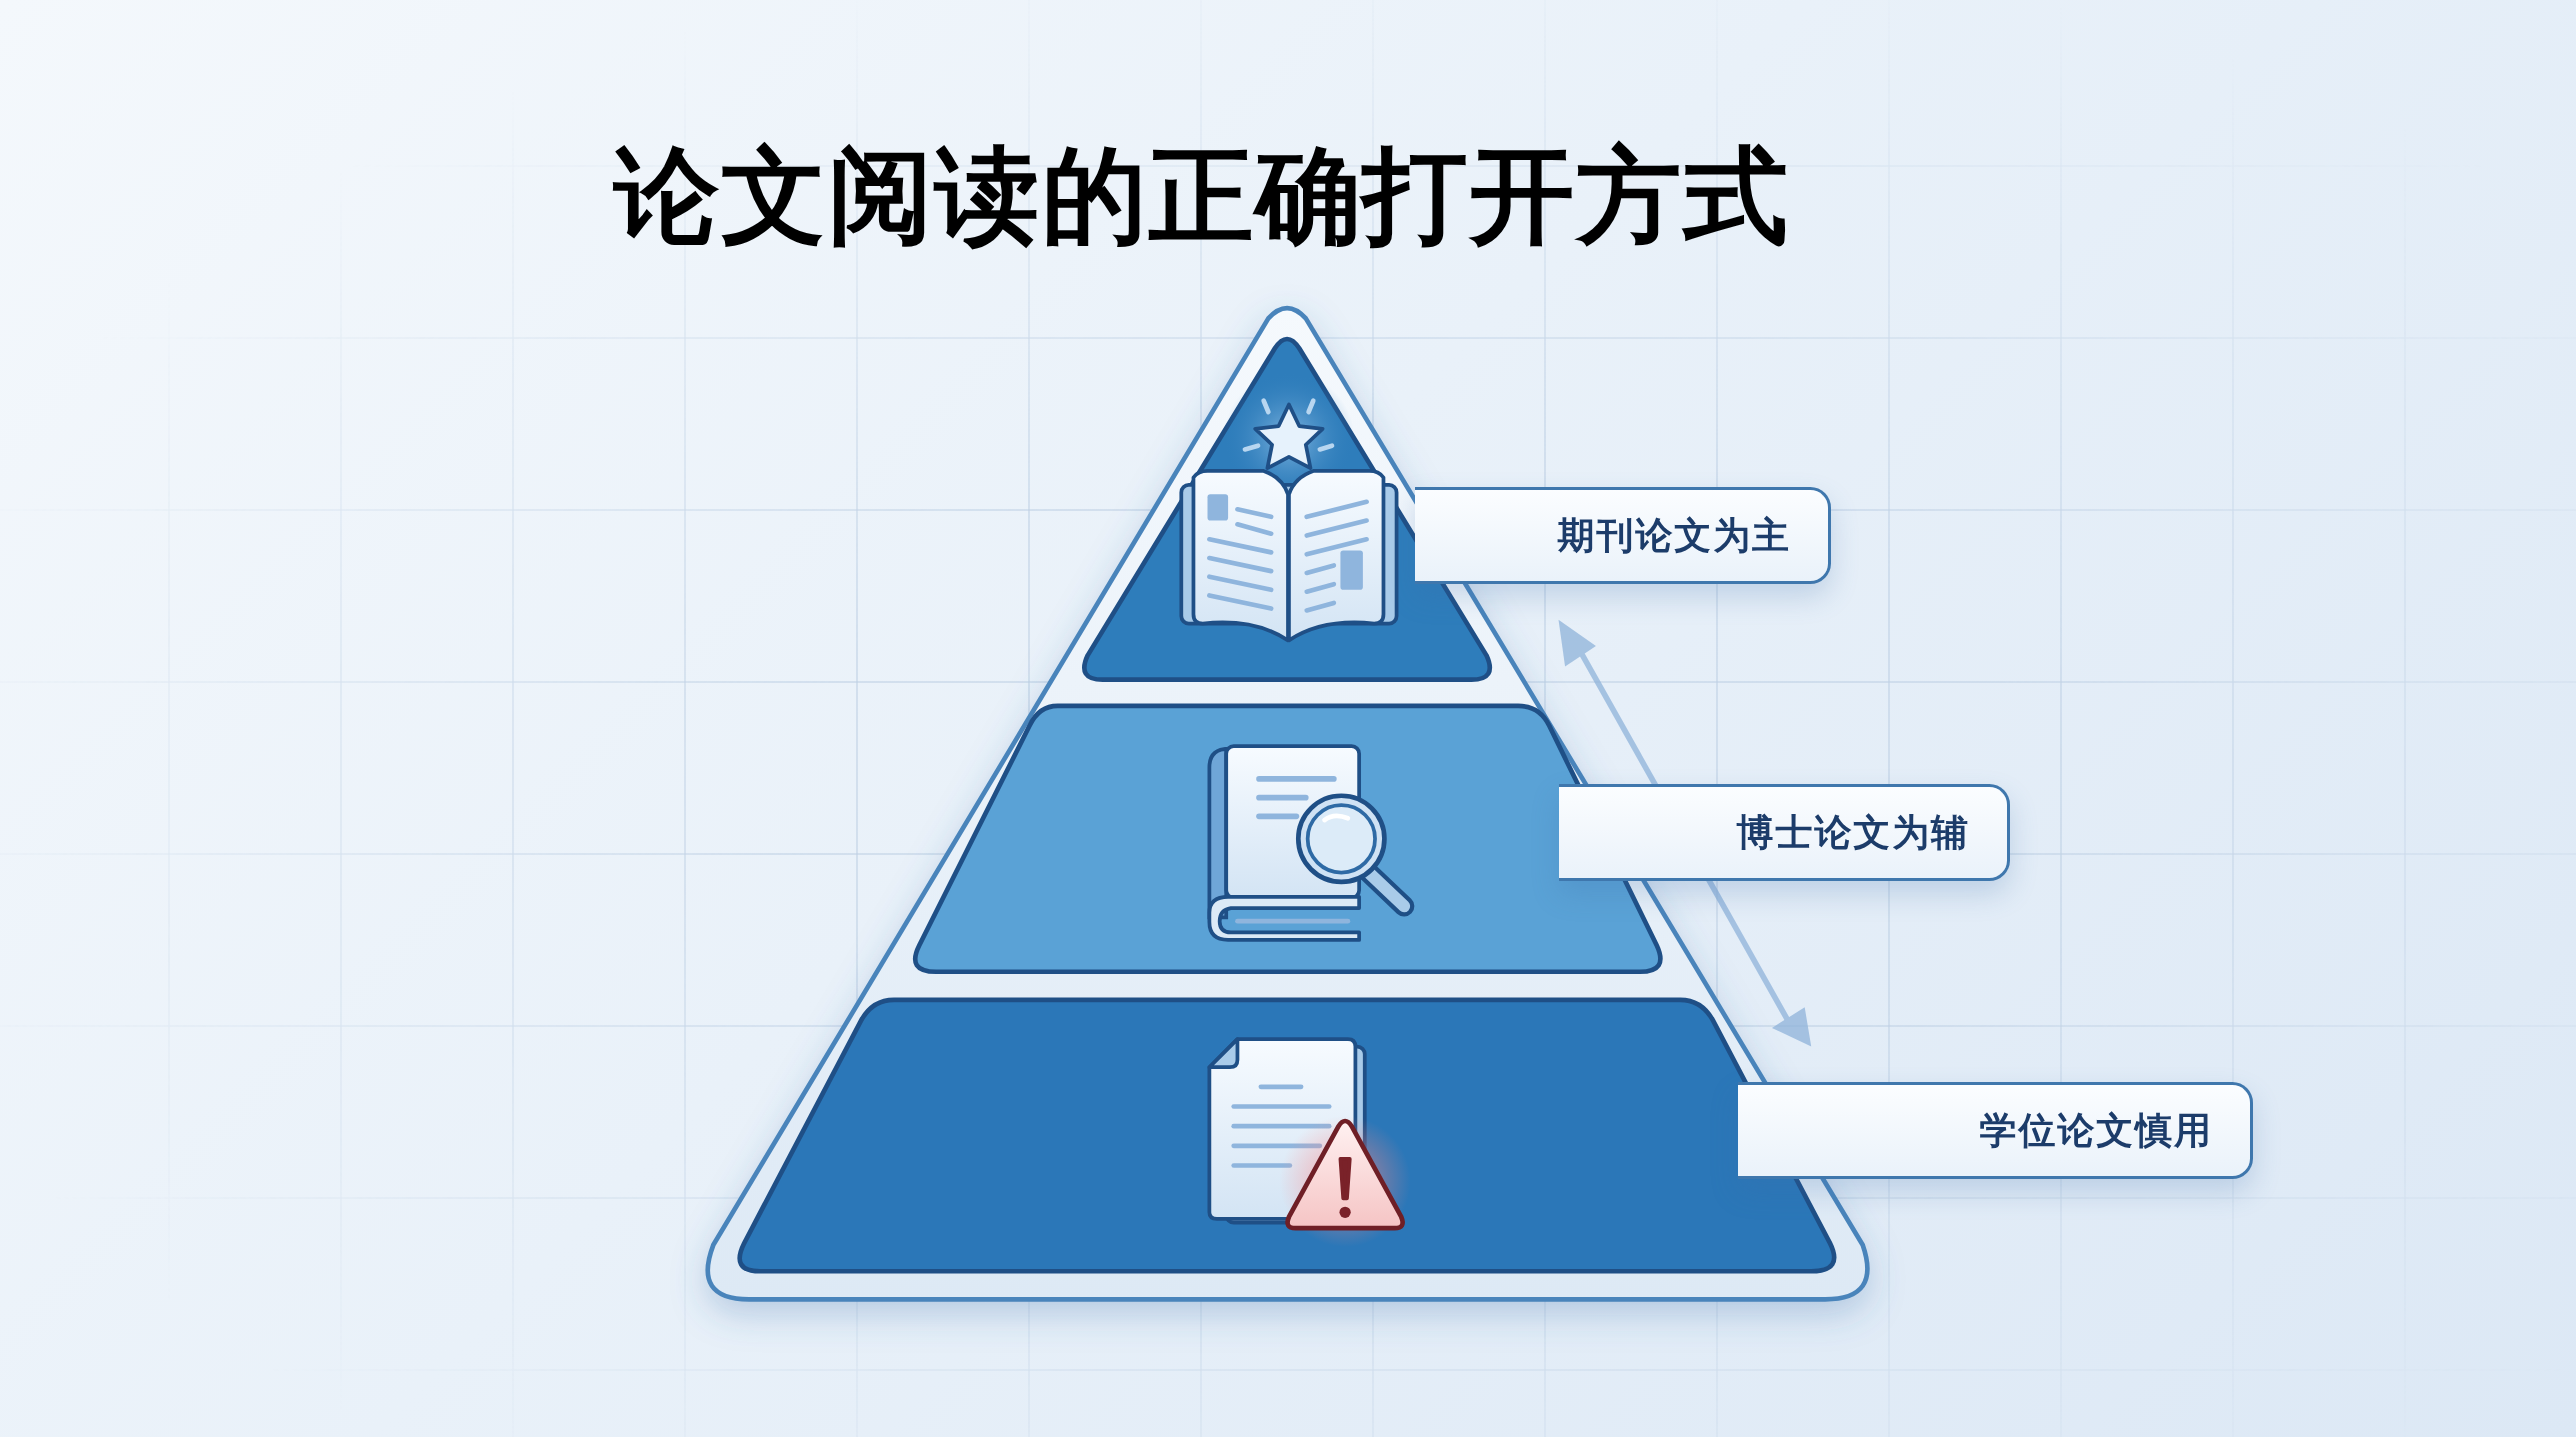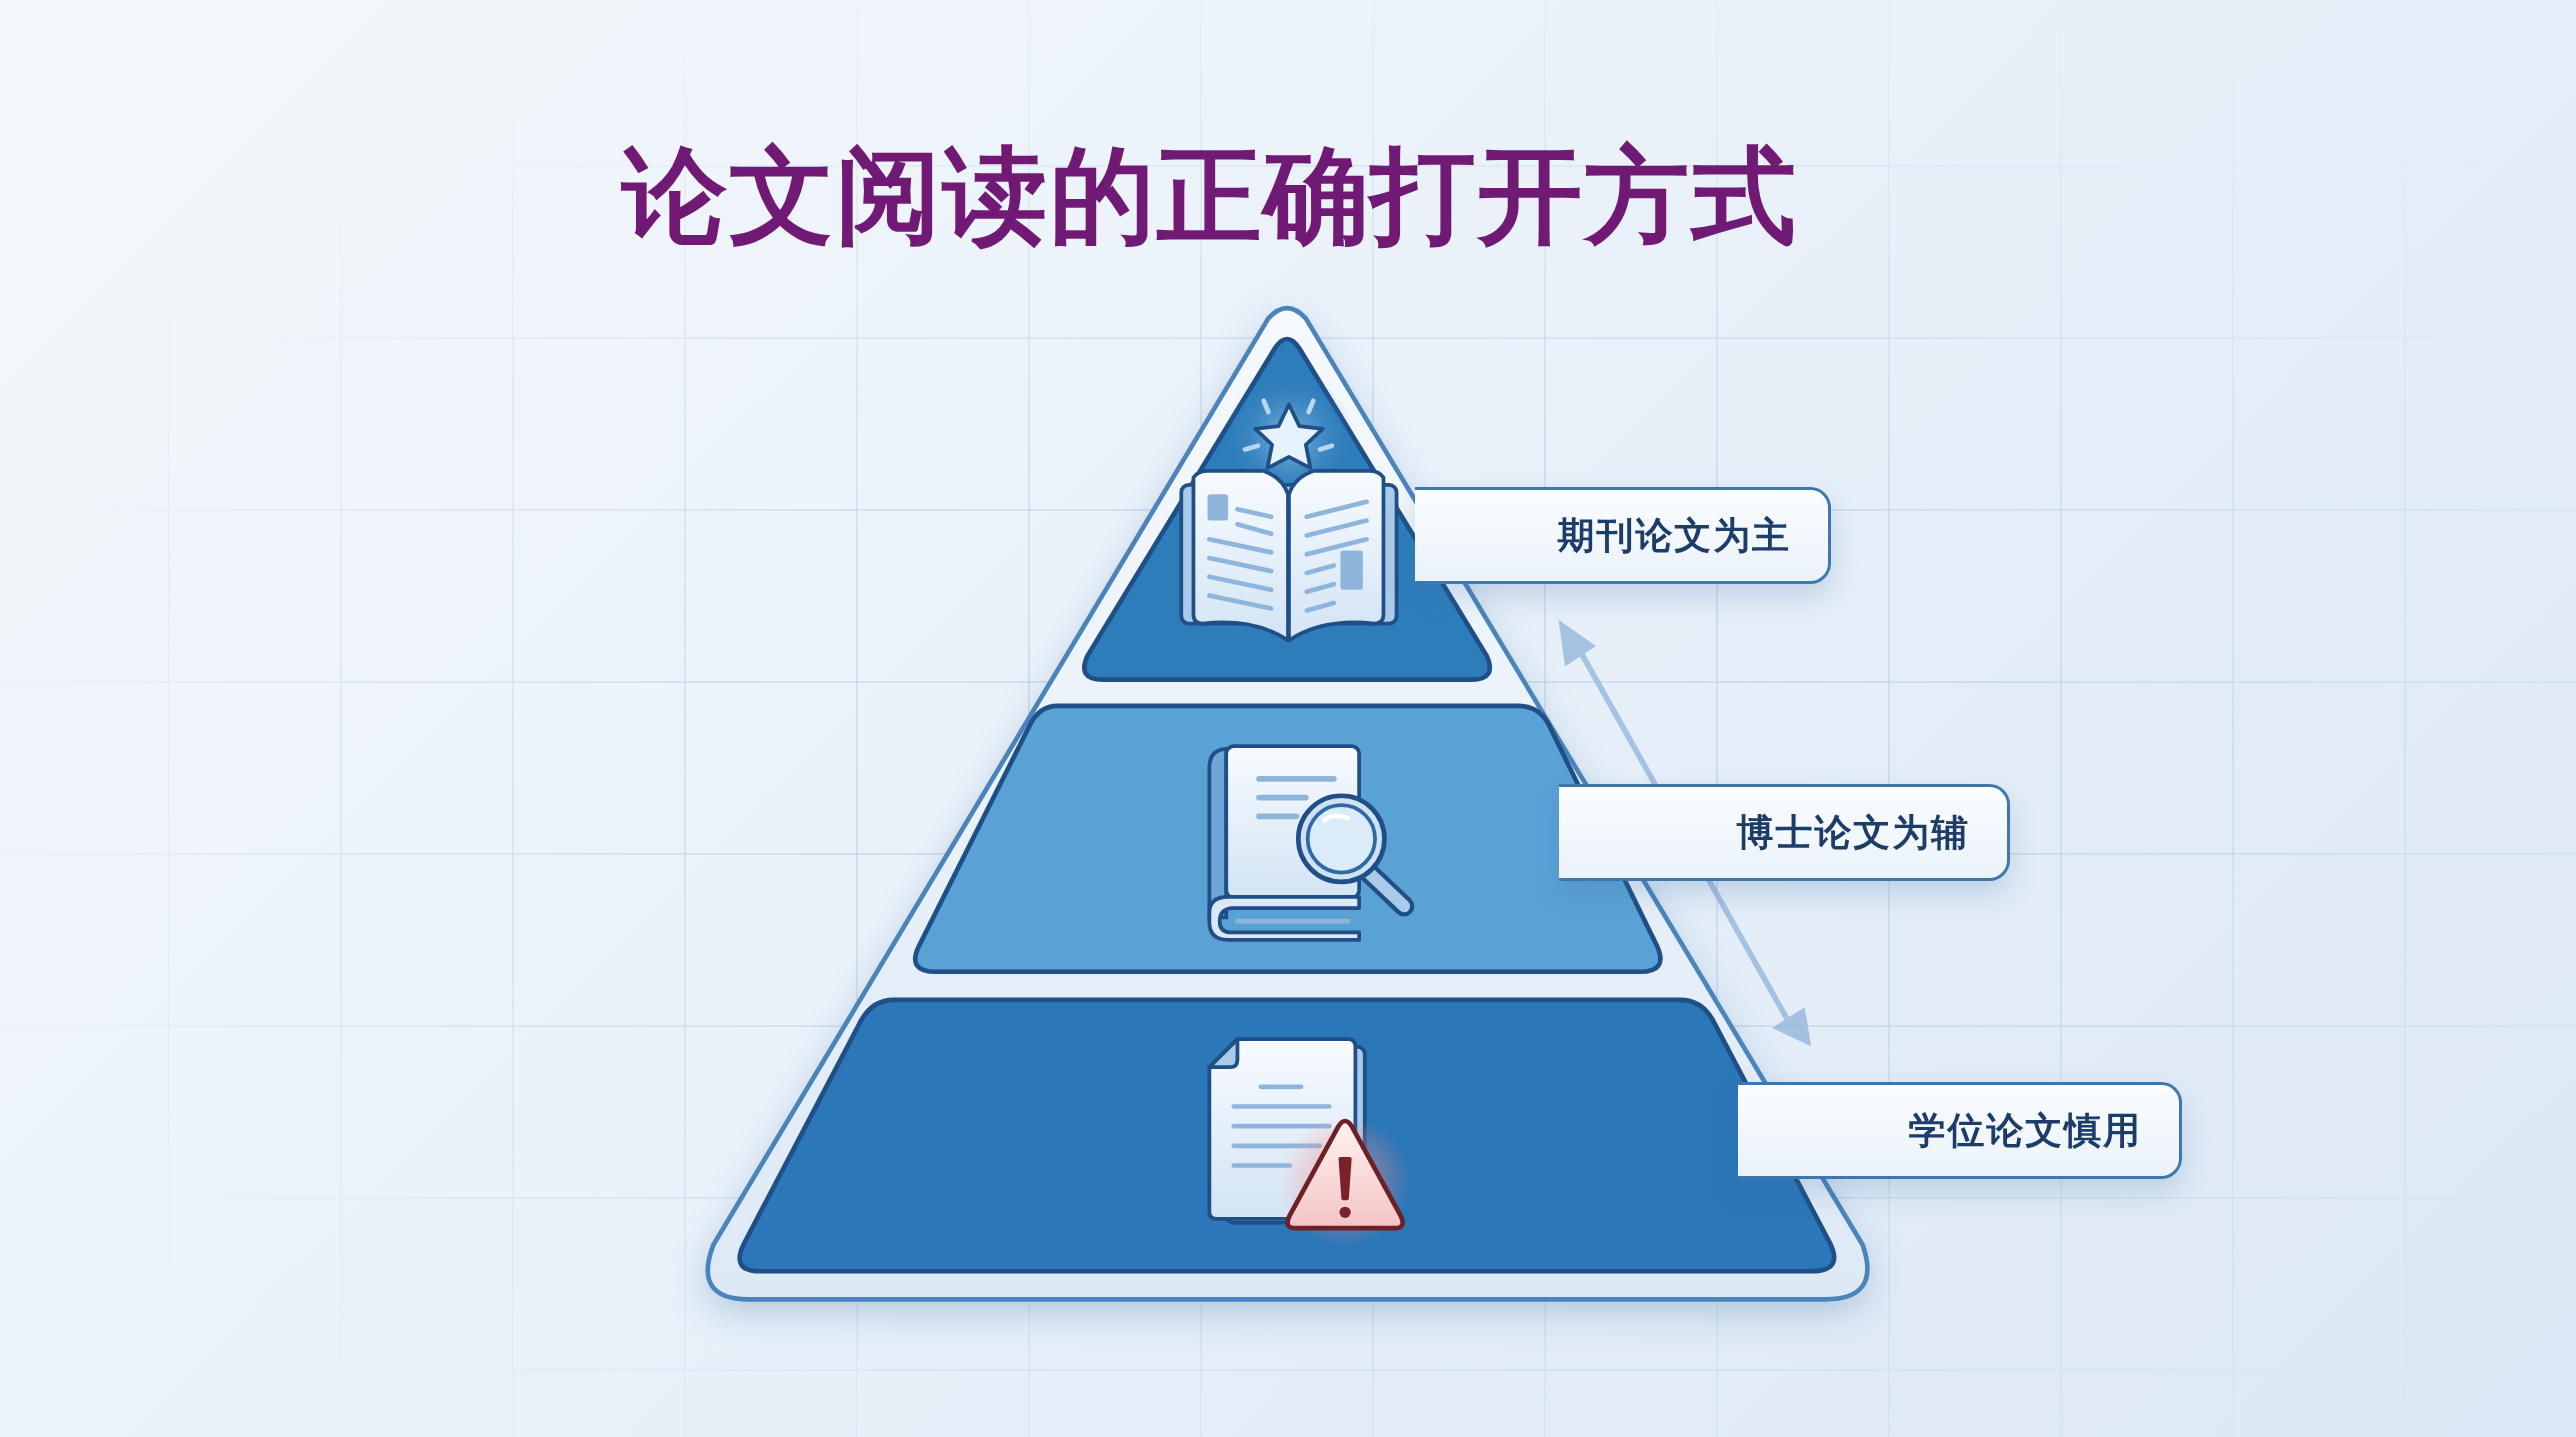--- a/index.html
+++ b/index.html
@@ -12,22 +12,22 @@
     position:absolute; left:0; top:0; width:2576px; height:1438px;
     background-image:
       linear-gradient(to right, rgba(190,208,228,0.55) 1.9px, transparent 1.9px),
       linear-gradient(to bottom, rgba(190,208,228,0.55) 1.9px, transparent 1.9px);
     background-size: 172px 172px;
     background-position: 168px 165px;
     -webkit-mask-image: radial-gradient(ellipse 60% 60% at 55% 55%, #000 40%, transparent 100%);
             mask-image: radial-gradient(ellipse 60% 60% at 55% 55%, #000 40%, transparent 100%);
   }
   .title {
-    position:absolute; left:12px; width:2396px; top:127px; text-align:center;
-    font-size:105px; font-weight:bold; color:#701a75; letter-spacing:1.9px;
+    position:absolute; left:4px; width:2396px; top:127px; text-align:center;
+    font-size:105px; font-weight:bold; color:#000000; letter-spacing:1.9px;
   }
   svg.diagram { position:absolute; left:0; top:0; }
   .label {
     position:absolute; height:97px; box-sizing:border-box;
     background: linear-gradient(180deg, #fbfdff 0%, #eaf2fa 100%);
     border:3.7px solid #3f77ad; border-left:none;
     border-radius:0 20.6px 20.6px 0;
     box-shadow: 0 13px 28px rgba(60,110,170,0.22);
     display:flex; align-items:center; justify-content:flex-end;
     padding-right:37px;
@@ -155,16 +155,16 @@
     <circle cx="1437" cy="1295" r="6" fill="#7a2229"></circle>
   </g>
 </svg>
 
 <div class="label" style="left:1415px; top:487px; width:416px;">
   <span>期刊论文为主</span>
 </div>
 <div class="label" style="left:1559px; top:784px; width:451px;">
   <span>博士论文为辅</span>
 </div>
-<div class="label" style="left:1738px; top:1082px; width:444px;">
+<div class="label" style="left:1738px; top:1082px; width:515px;">
   <span>学位论文慎用</span>
 </div>
 
 
 </body></html>

